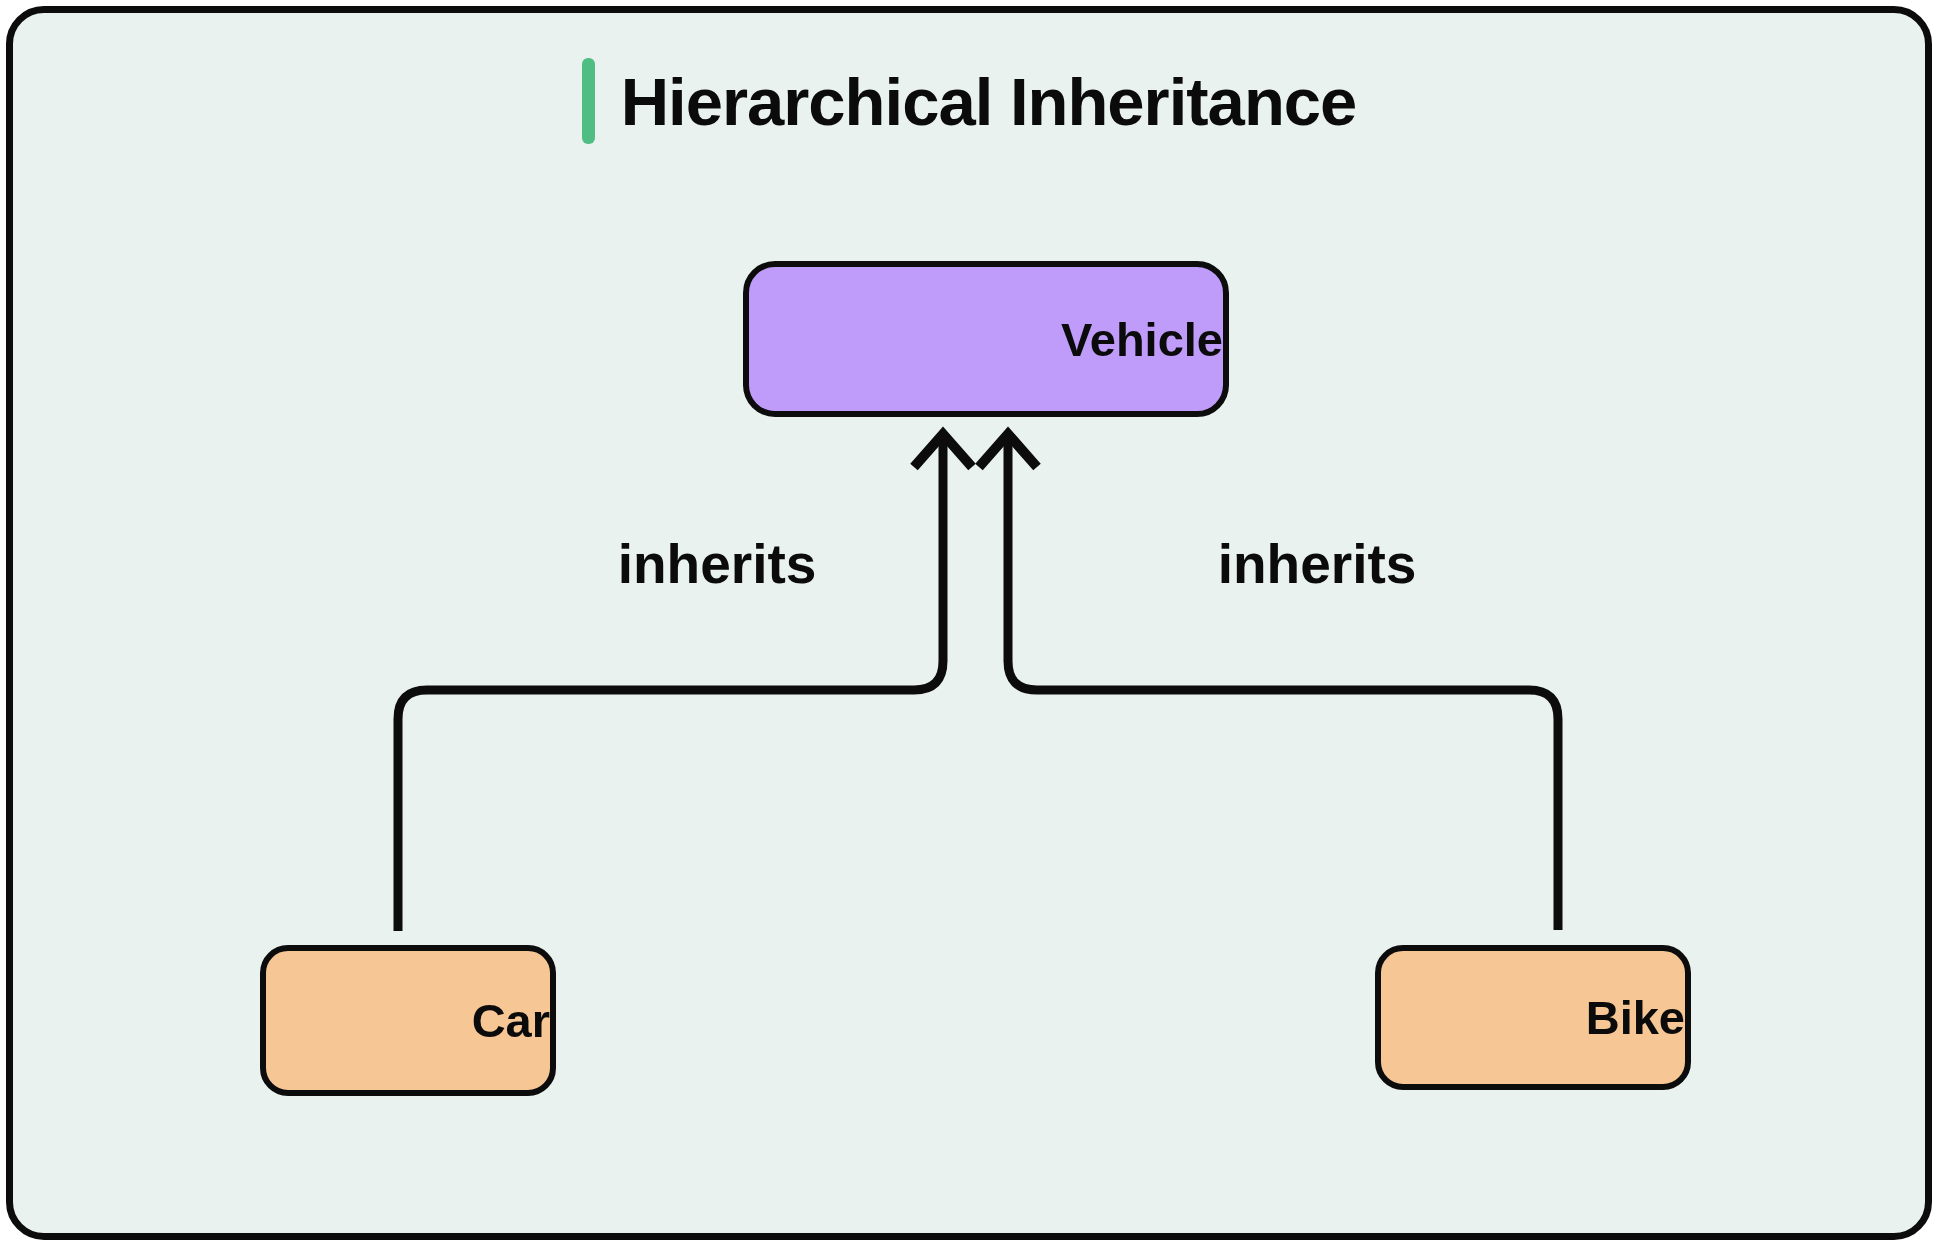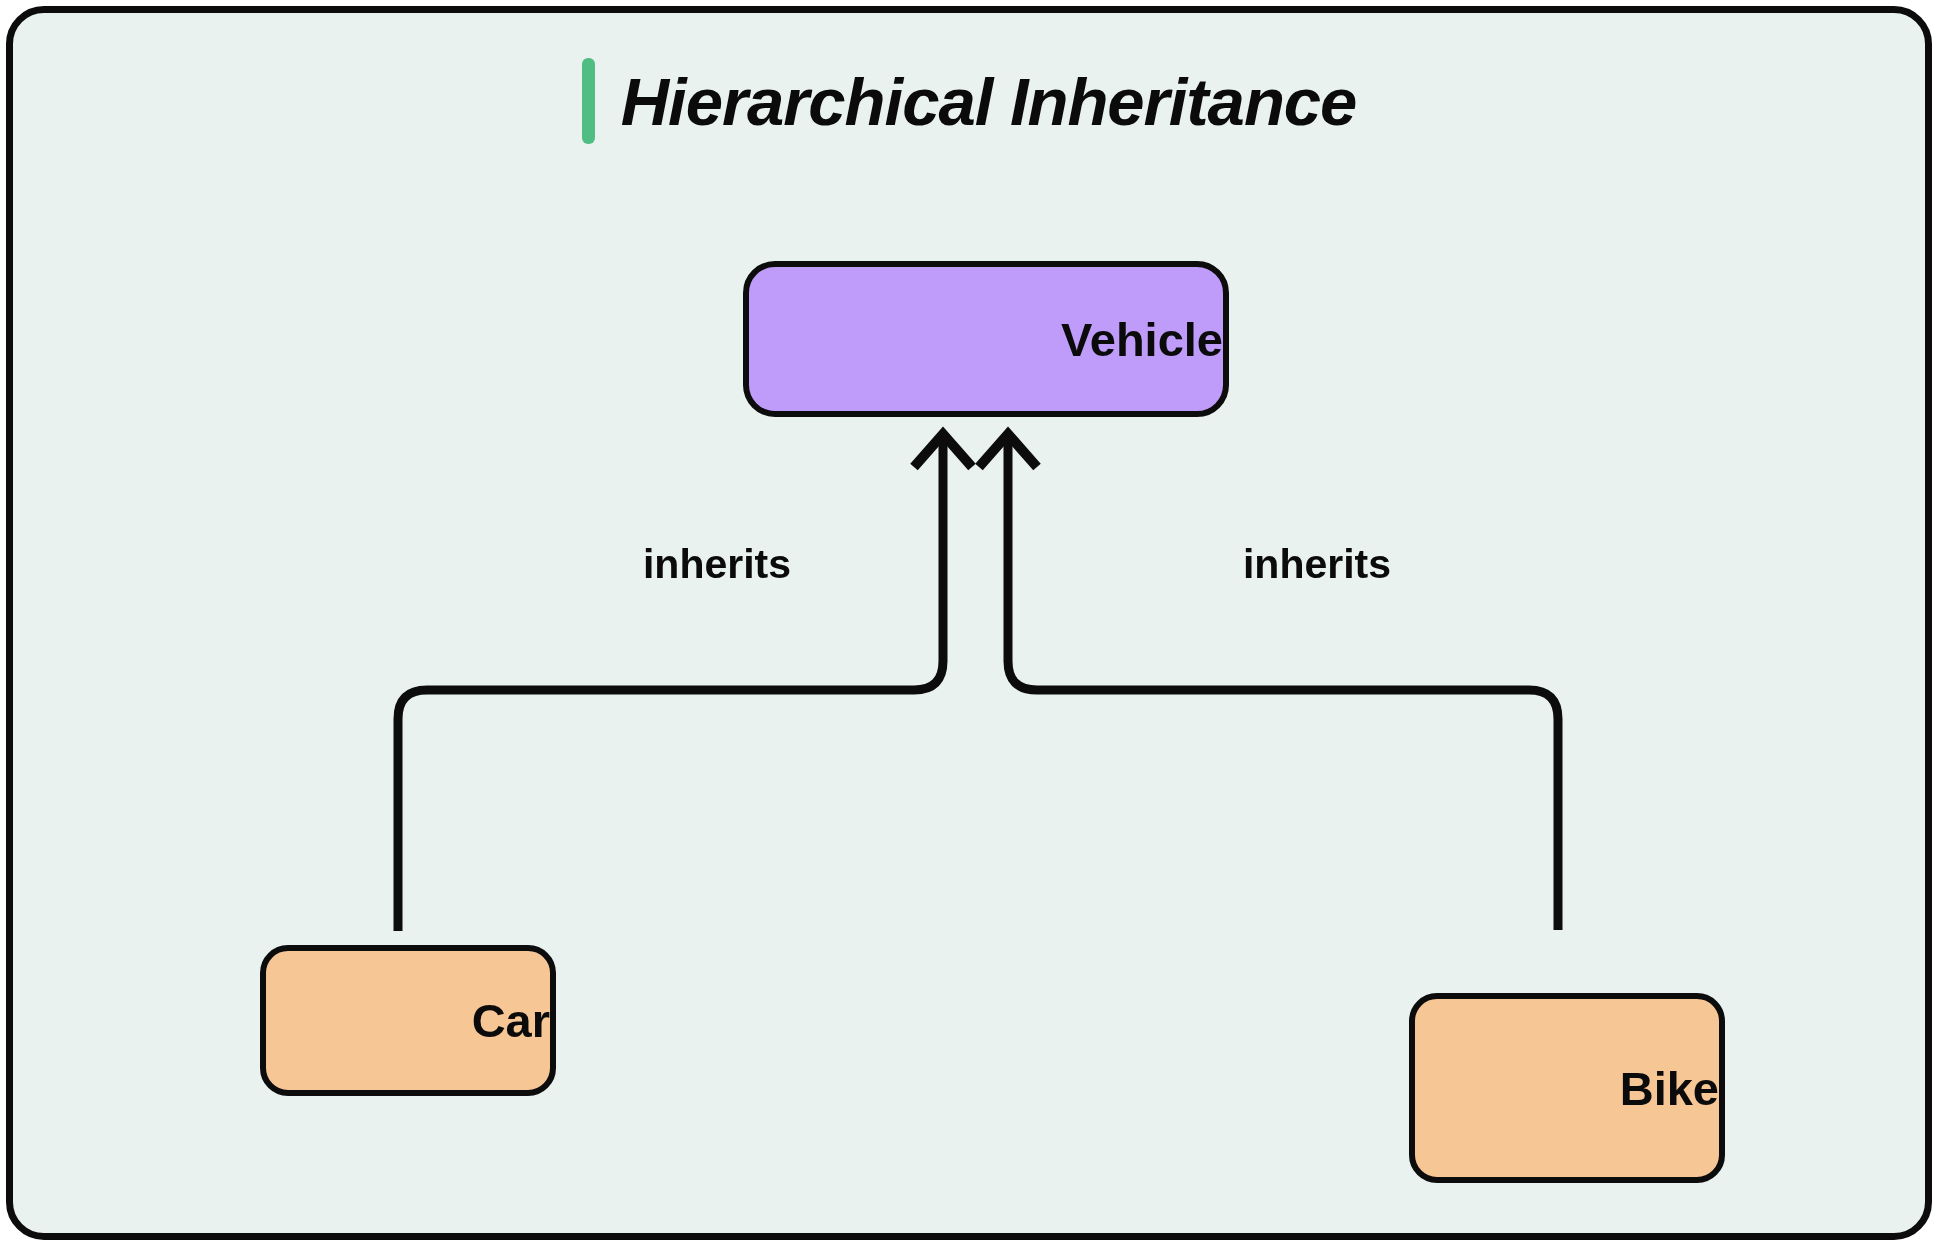--- a/index.html
+++ b/index.html
@@ -44,21 +44,20 @@
     background: var(--accent-green);
     flex: 0 0 auto;
   }
   .page-title {
     font-size: 67px;
     font-weight: bold;
     letter-spacing: -1px;
     color: var(--text);
     white-space: nowrap;
     line-height: 1;
-    font-style: italic;
   }
   .lines-svg {
     position: absolute;
     left: 0; top: 0;
     width: 1938px; height: 1246px;
     pointer-events: none;
   }
   .lines-svg path {
     fill: none;
     stroke: var(--outline);
@@ -79,25 +78,25 @@
     background: var(--parent-fill);
     border-radius: 32px;
     font-size: 47px;
   }
   .node-child {
     background: var(--child-fill);
     border-radius: 28px;
     font-size: 47px;
   }
   .node-car  { left: 247px;  top: 932px; width: 296px; height: 151px; padding-left: 36px; }
-  .node-bike { left: 1396px; top: 932px; width: 316px; height: 190px; margin-top: 48px; }
+  .node-bike { left: 1362px; top: 932px; width: 316px; height: 145px; }
   .edge-label {
     position: absolute;
     transform: translate(-50%, -50%);
-    font-size: 41px;
+    font-size: 55px;
     font-weight: bold;
     color: var(--text);
     white-space: nowrap;
   }
   .edge-label-left  { left: 704px;  top: 551px; }
   .edge-label-right { left: 1304px; top: 551px; }
 </style>
 </head>
 <body>
 

